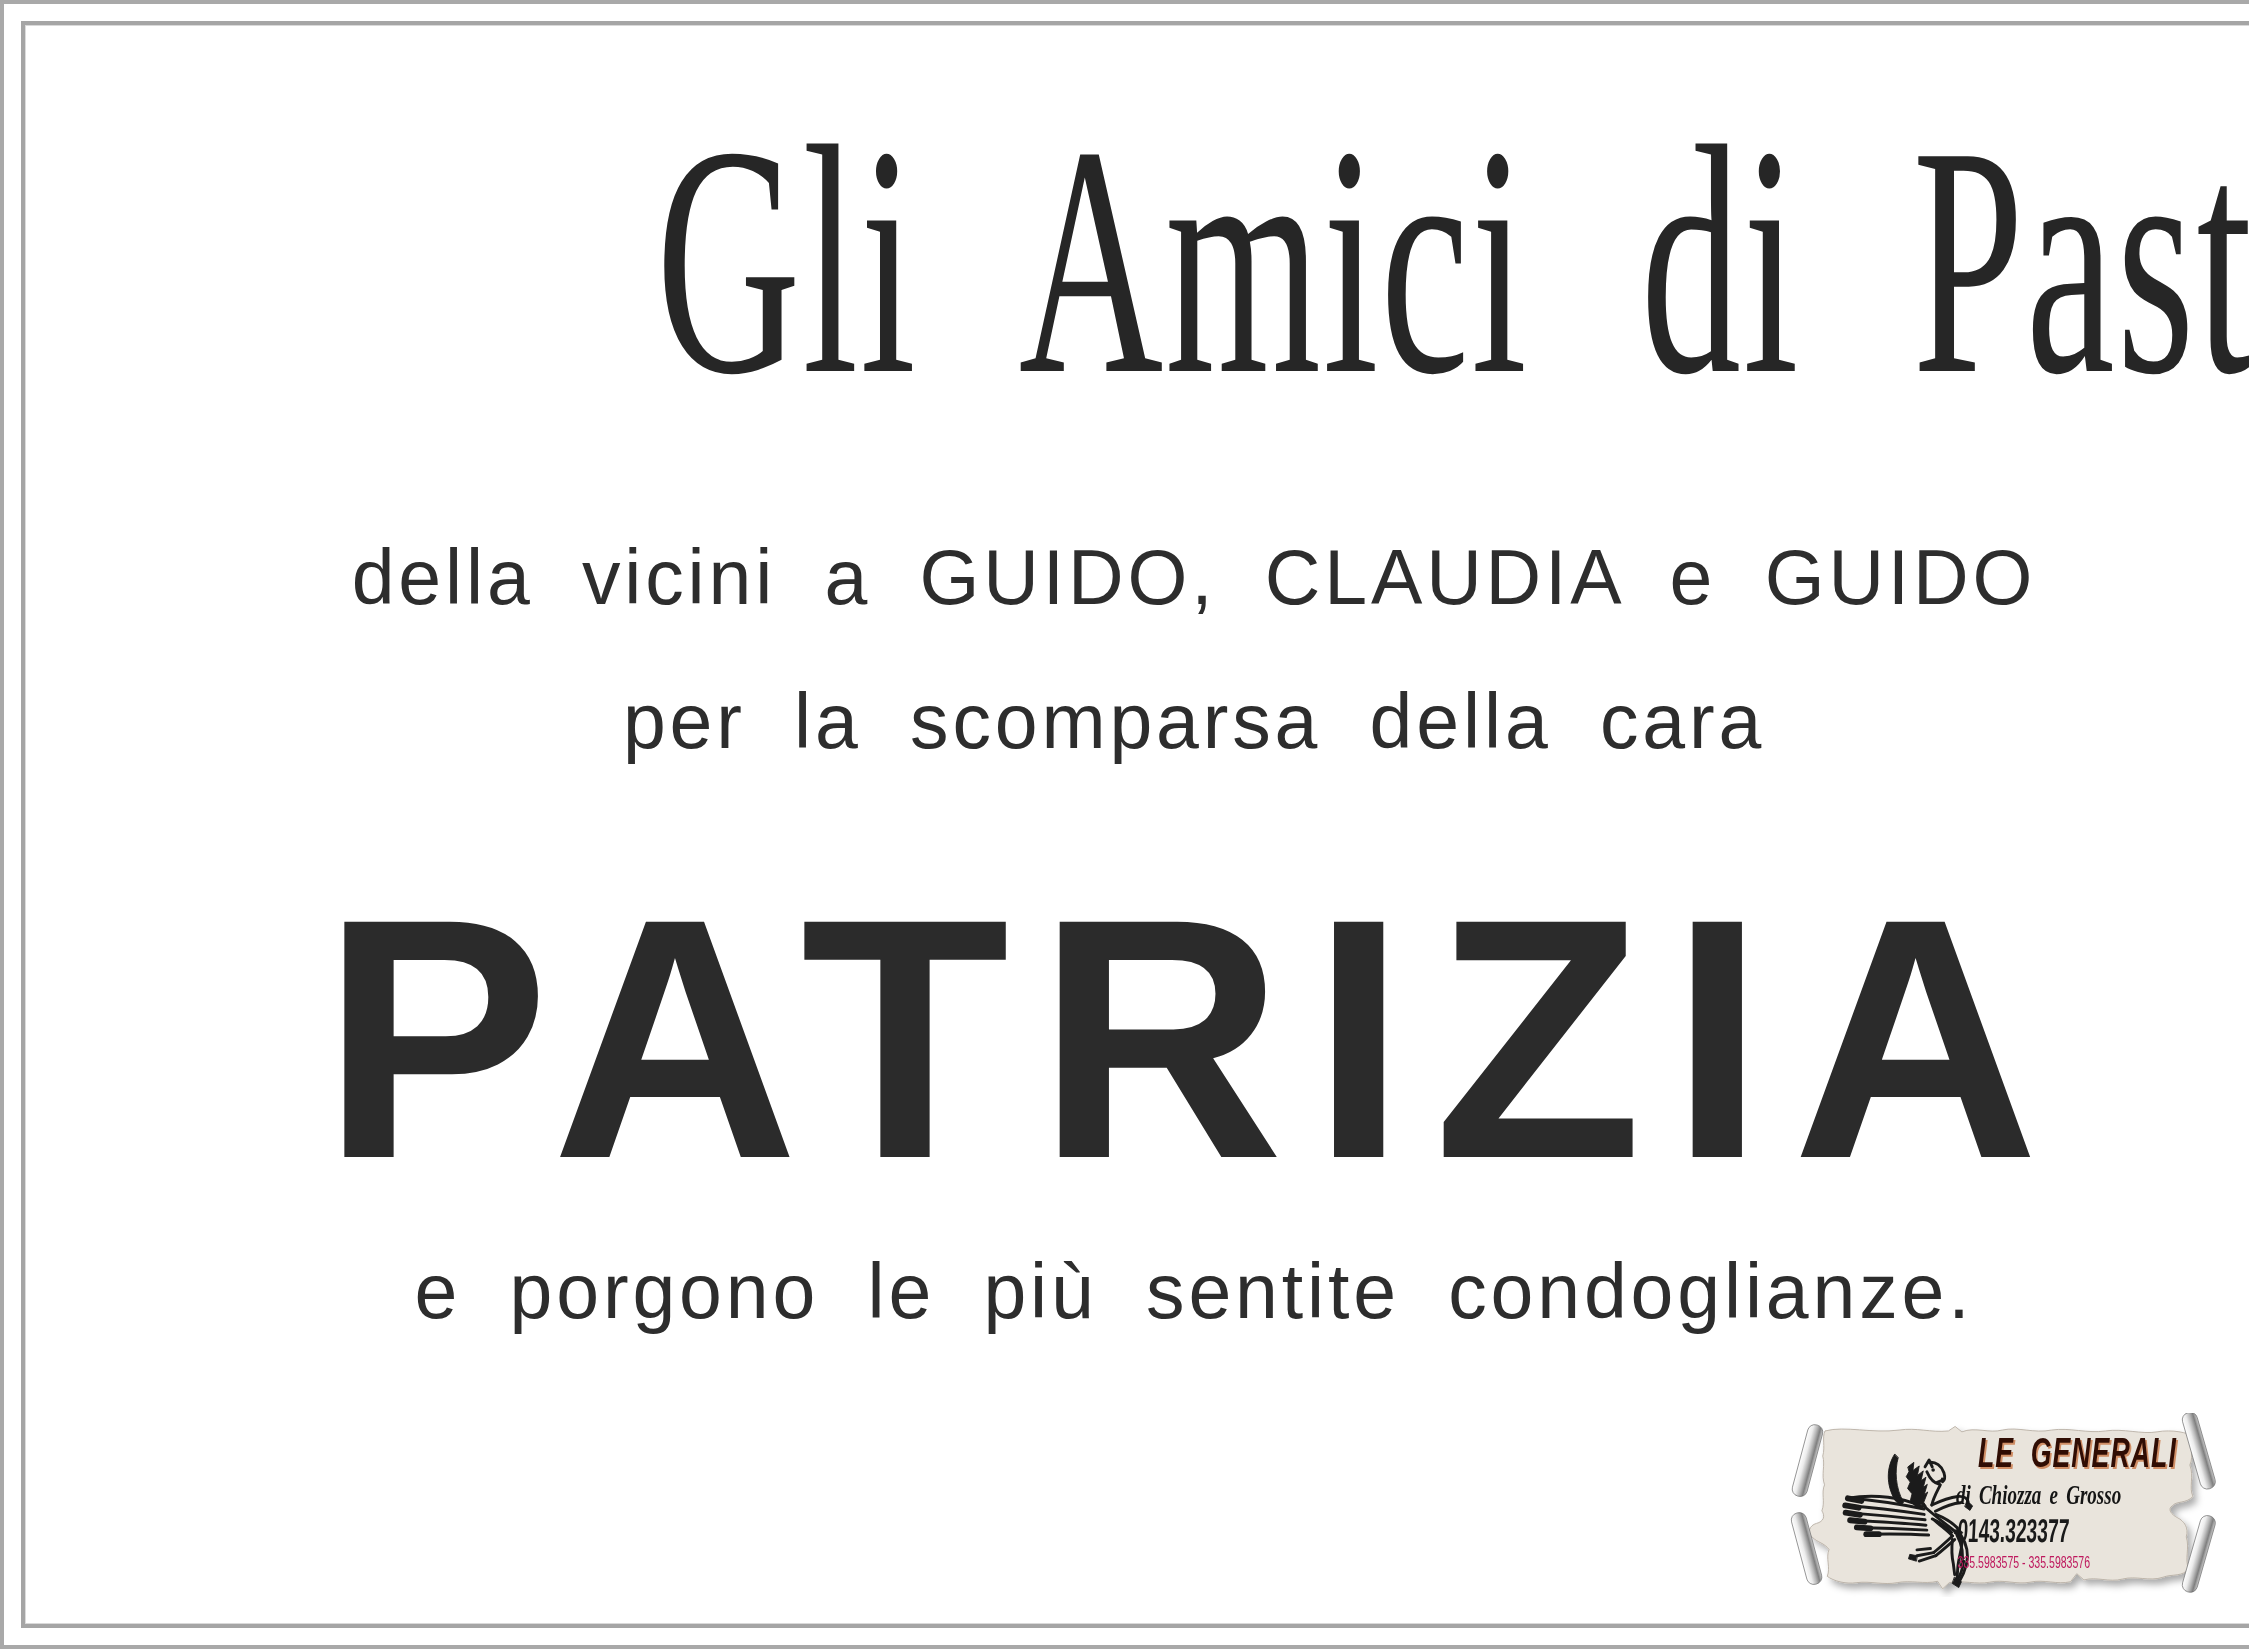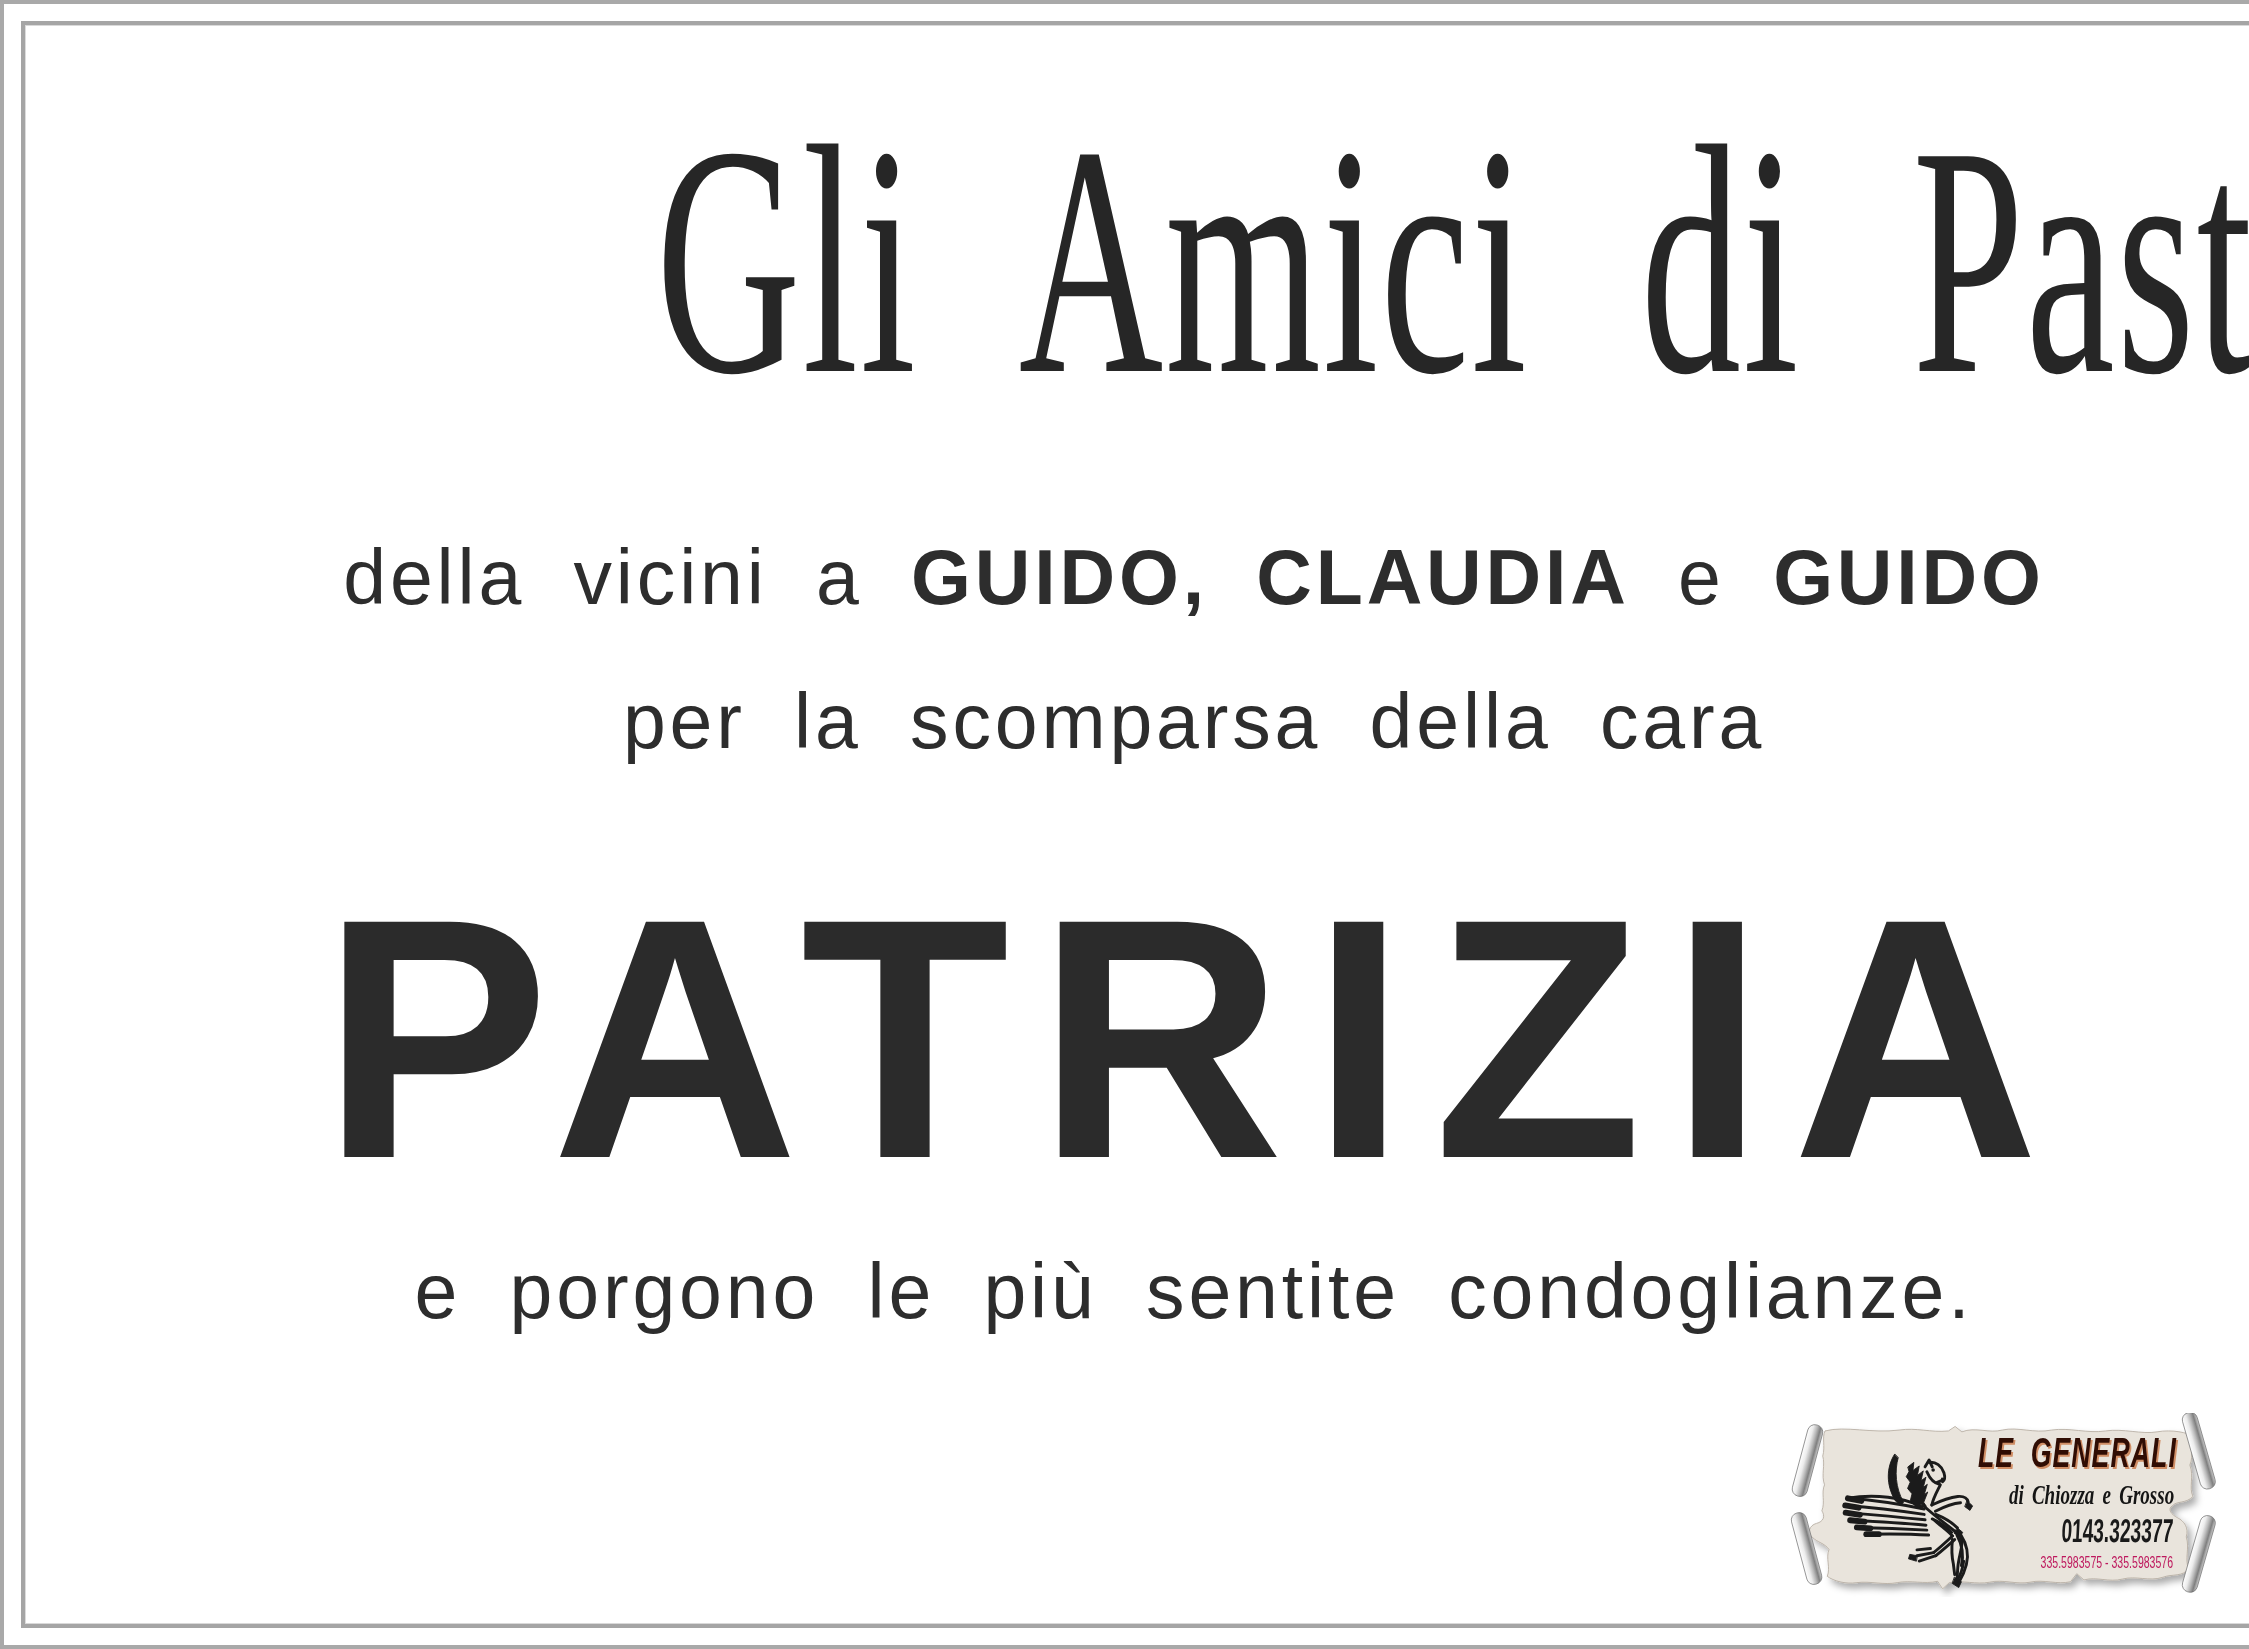--- a/index.html
+++ b/index.html
@@ -25,32 +25,32 @@
   .line{position:absolute;left:0;right:0;text-align:center;white-space:nowrap;line-height:1;}
   .squeeze{display:inline-block;white-space:nowrap;transform-origin:50% 50%;}
   .t-title{
     top:97px;
     font-family:"Liberation Serif",serif;
     font-size:328px;font-weight:400;color:#262626;
     letter-spacing:0.01em;word-spacing:0.30em;
   }
   .t-title .squeeze{transform:scaleX(0.61);}
   .t-line2{top:539px;font-size:77px;letter-spacing:0.05em;word-spacing:0.30em;}
-  .t-line2 b{font-weight:bold;}
+  .t-line2 b{font-weight:normal;}
   .t-line3{top:683px;font-size:77px;letter-spacing:0.05em;word-spacing:0.30em;}
   .t-name{top:867px;font-size:342px;font-weight:bold;letter-spacing:0.08em;color:#2b2b2b;}
   .t-line5{top:1253px;font-size:77px;letter-spacing:0.05em;word-spacing:0.30em;}
   .t-date{
     top:1529px;left:76px;right:auto;text-align:left;
     font-size:49px;letter-spacing:0.03em;word-spacing:0.25em;color:#2e2e2e;
   }
   
   .logo{position:absolute;left:1782px;top:1413px;width:445px;height:184px;}
   .logo svg{position:absolute;left:0;top:0;}
-  .logo-text{position:absolute;left:135px;right:13.5px;text-align:right;line-height:1;white-space:nowrap;}
+  .logo-text{position:absolute;left:135px;right:13.5px;text-align:left;line-height:1;white-space:nowrap;}
   .lt-company{
     top:18px;font-size:43px;font-weight:bold;font-style:italic;
     color:#300d04;letter-spacing:0.04em;word-spacing:0.30em;
     text-shadow:2.7px 2.2px 0 #d08e66;
   }
   .lt-company .squeeze{transform:scaleX(0.62);}
   .lt-owners{
     top:68px;font-family:"Liberation Serif",serif;font-style:italic;font-weight:600;
     font-size:28px;color:#151515;word-spacing:0.18em;
   }

